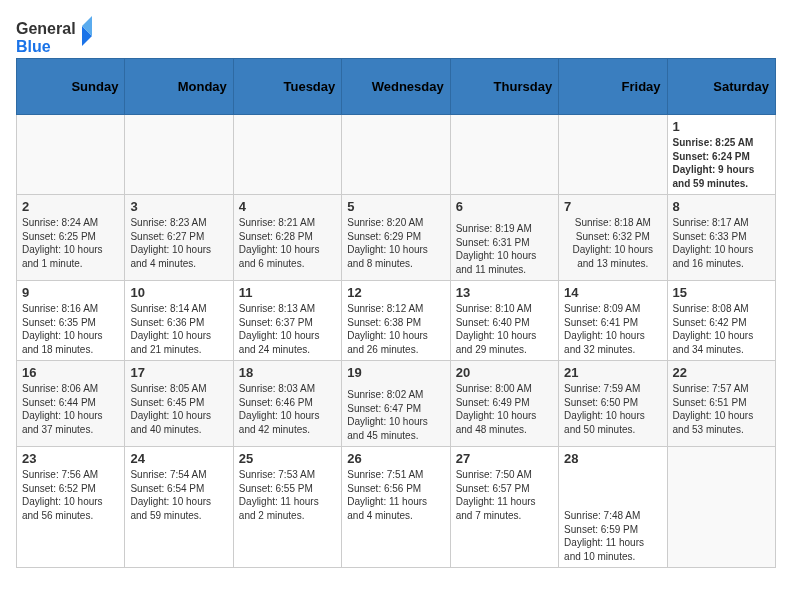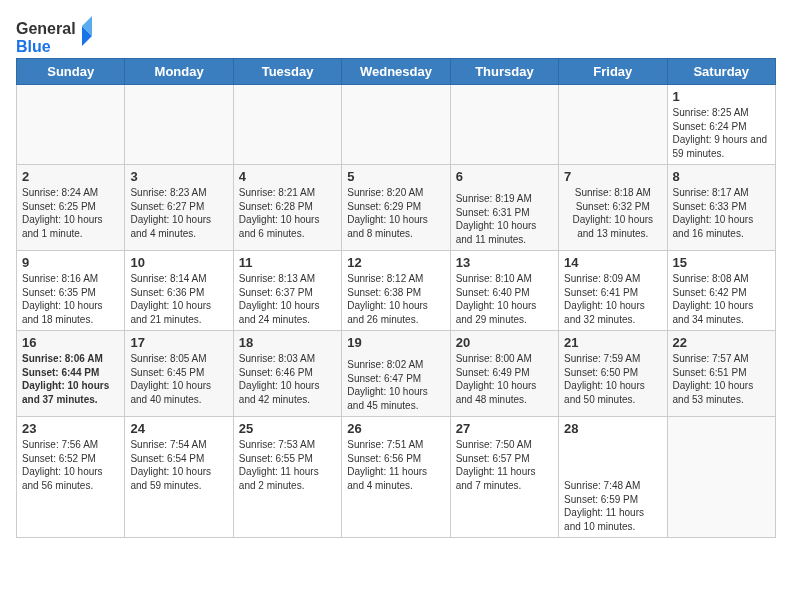--- a/index.html
+++ b/index.html
@@ -34,25 +34,25 @@
       font-size: 16px;
       color: #333;
     }
     .calendar {
       width: 100%;
       border-collapse: collapse;
       border: 1px solid #ccc;
     }
     .calendar th {
       background-color: #3a7ebf;
-      color: #ffffff;
+      color: #000000;
       font-size: 13px;
       font-weight: bold;
-      padding: 5px 6px;
-      text-align: center;
+      padding: 20px 6px;
+      text-align: right;
       border: 1px solid #2e6aa3;
     }
     .calendar td {
       vertical-align: top;
       border: 1px solid #ccc;
       padding: 4px 5px;
       width: 108px;
       min-height: 80px;
       font-size: 10.5px;
       color: #333;
@@ -107,21 +107,21 @@
   <tbody id="calendar-body">
   <tr class="row-odd">
         <td class="empty"></td>
         <td class="empty"></td>
         <td class="empty"></td>
         <td class="empty"></td>
         <td class="empty"></td>
         <td class="empty"></td>
         <td>
           <div class="day-number">1</div>
-          <div class="day-info" style="white-space: pre-line;">Sunrise: 8:25 AM
+          <div class="day-info" style="white-space: pre-line; font-weight: bold;">Sunrise: 8:25 AM
 Sunset: 6:24 PM
 Daylight: 9 hours and 59 minutes.</div>
         </td>
       </tr>
       <tr class="row-even">
         <td>
           <div class="day-number">2</div>
           <div class="day-info" style="white-space: pre-line;">Sunrise: 8:24 AM
 Sunset: 6:25 PM
 Daylight: 10 hours and 1 minute.</div>
@@ -203,21 +203,21 @@
         <td>
           <div class="day-number">15</div>
           <div class="day-info" style="white-space: pre-line;">Sunrise: 8:08 AM
 Sunset: 6:42 PM
 Daylight: 10 hours and 34 minutes.</div>
         </td>
       </tr>
       <tr class="row-even">
         <td>
           <div class="day-number">16</div>
-          <div class="day-info" style="white-space: pre-line; font-weight: bold;">Sunrise: 8:06 AM
+          <div class="day-info" style="white-space: pre-line;">Sunrise: 8:06 AM
 Sunset: 6:44 PM
 Daylight: 10 hours and 37 minutes.</div>
         </td>
         <td>
           <div class="day-number">17</div>
           <div class="day-info" style="white-space: pre-line;">Sunrise: 8:05 AM
 Sunset: 6:45 PM
 Daylight: 10 hours and 40 minutes.</div>
         </td>
         <td>

